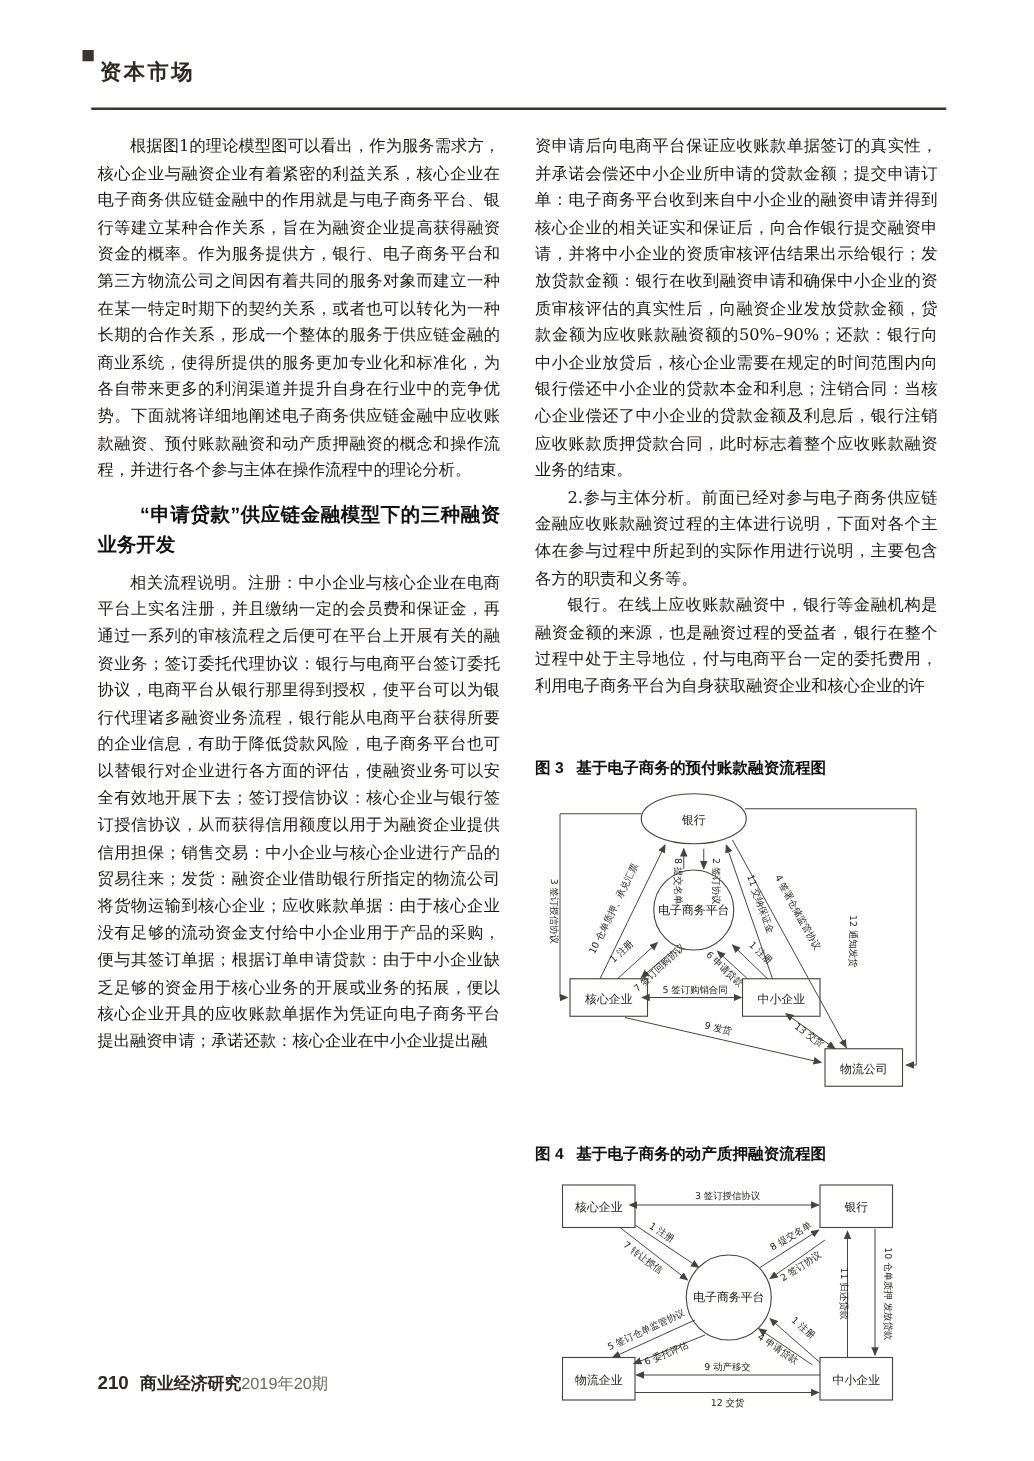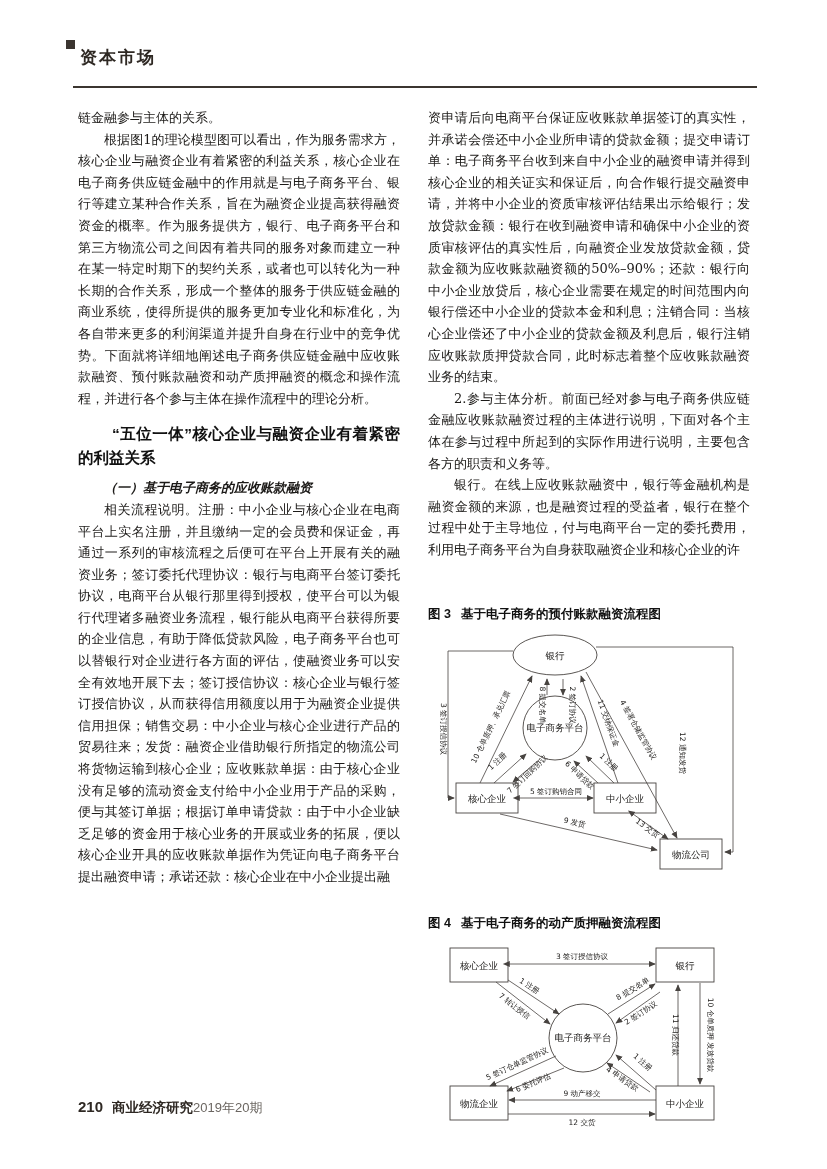--- a/index.html
+++ b/index.html
@@ -45,24 +45,22 @@
 </head>
 <body>
 
 <div class="page">
 
   <div class="corner-square"></div>
   <div class="section-title">资本市场</div>
   <div class="header-rule"></div>
 
   <div class="col col-left">
-    <p class="noindent">链金融参与主体的关系。</p>
     <p>根据图1的理论模型图可以看出，作为服务需求方，核心企业与融资企业有着紧密的利益关系，核心企业在电子商务供应链金融中的作用就是与电子商务平台、银行等建立某种合作关系，旨在为融资企业提高获得融资资金的概率。作为服务提供方，银行、电子商务平台和第三方物流公司之间因有着共同的服务对象而建立一种在某一特定时期下的契约关系，或者也可以转化为一种长期的合作关系，形成一个整体的服务于供应链金融的商业系统，使得所提供的服务更加专业化和标准化，为各自带来更多的利润渠道并提升自身在行业中的竞争优势。下面就将详细地阐述电子商务供应链金融中应收账款融资、预付账款融资和动产质押融资的概念和操作流程，并进行各个参与主体在操作流程中的理论分析。</p>
-    <h2 class="heading">“五位一体”核心企业与融资企业有着紧密的利益关系</h2>
-    <p class="sub noindent" style="text-indent:2em;">（一）基于电子商务的应收账款融资</p>
+    <h2 class="heading">“申请贷款”供应链金融模型下的三种融资业务开发</h2>
     <p>相关流程说明。注册：中小企业与核心企业在电商平台上实名注册，并且缴纳一定的会员费和保证金，再通过一系列的审核流程之后便可在平台上开展有关的融资业务；签订委托代理协议：银行与电商平台签订委托协议，电商平台从银行那里得到授权，使平台可以为银行代理诸多融资业务流程，银行能从电商平台获得所要的企业信息，有助于降低贷款风险，电子商务平台也可以替银行对企业进行各方面的评估，使融资业务可以安全有效地开展下去；签订授信协议：核心企业与银行签订授信协议，从而获得信用额度以用于为融资企业提供信用担保；销售交易：中小企业与核心企业进行产品的贸易往来；发货：融资企业借助银行所指定的物流公司将货物运输到核心企业；应收账款单据：由于核心企业没有足够的流动资金支付给中小企业用于产品的采购，便与其签订单据；根据订单申请贷款：由于中小企业缺乏足够的资金用于核心业务的开展或业务的拓展，便以核心企业开具的应收账款单据作为凭证向电子商务平台提出融资申请；承诺还款：核心企业在中小企业提出融</p>
   </div>
 
   <div class="col col-right">
     <p class="noindent">资申请后向电商平台保证应收账款单据签订的真实性，并承诺会偿还中小企业所申请的贷款金额；提交申请订单：电子商务平台收到来自中小企业的融资申请并得到核心企业的相关证实和保证后，向合作银行提交融资申请，并将中小企业的资质审核评估结果出示给银行；发放贷款金额：银行在收到融资申请和确保中小企业的资质审核评估的真实性后，向融资企业发放贷款金额，贷款金额为应收账款融资额的50%–90%；还款：银行向中小企业放贷后，核心企业需要在规定的时间范围内向银行偿还中小企业的贷款本金和利息；注销合同：当核心企业偿还了中小企业的贷款金额及利息后，银行注销应收账款质押贷款合同，此时标志着整个应收账款融资业务的结束。</p>
     <p>2.参与主体分析。前面已经对参与电子商务供应链金融应收账款融资过程的主体进行说明，下面对各个主体在参与过程中所起到的实际作用进行说明，主要包含各方的职责和义务等。</p>
     <p>银行。在线上应收账款融资中，银行等金融机构是融资金额的来源，也是融资过程的受益者，银行在整个过程中处于主导地位，付与电商平台一定的委托费用，利用电子商务平台为自身获取融资企业和核心企业的许</p>
 
     <div class="figure">
       <div class="fig-title">

